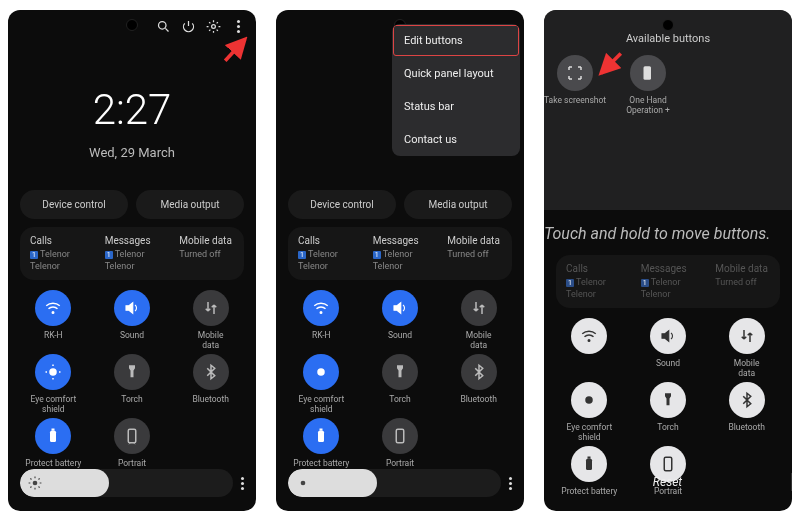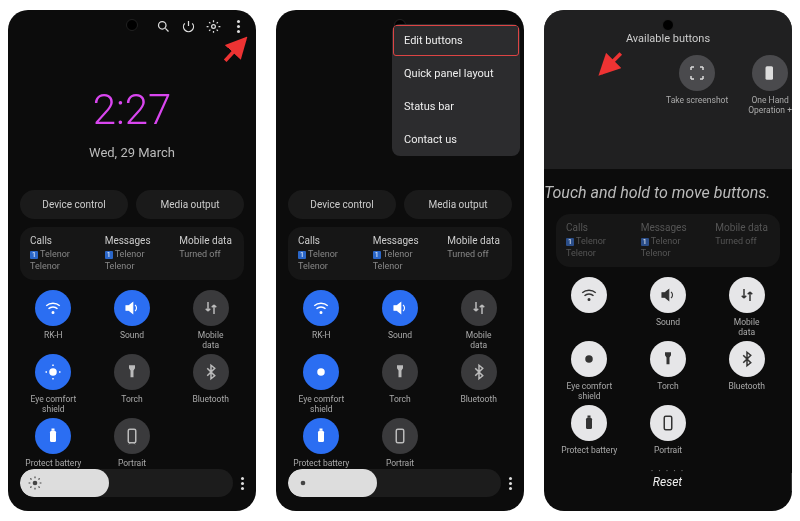--- a/index.html
+++ b/index.html
@@ -1,28 +1,28 @@
 <!DOCTYPE html>
 <html><head>
 <meta charset="utf-8">
 <style>
   * { box-sizing: border-box; margin: 0; padding: 0; }
   body { background: #fff; font-family: -apple-system, "Segoe UI", Roboto, sans-serif; width: 800px; height: 521px; overflow: hidden; }
   .row { display: flex; gap: 20px; padding: 10px 8px; }
-  .phone { width: 248px; height: 501px; background: #0c0c0c; border-radius: 20px; position: relative; overflow: hidden; color: #ddd; font-size: 10px; }
+  .phone { width: 248px; height: 501px; background: #0c0c0c; border-radius: 12px; position: relative; overflow: hidden; color: #ddd; font-size: 10px; }
   .phone::before { content:""; position:absolute; top:9px; left:50%; transform:translateX(-50%); width:10px; height:10px; background:#000; border-radius:50%; border:1px solid #222; z-index:5;}
   
   .topicons { position:absolute; top:8px; right:10px; display:flex; gap:9px; align-items:center; }
   .topicons .ic { width:16px; height:16px; display:flex; align-items:center; justify-content:center; }
   .topicons svg { width:15px; height:15px; stroke:#ddd; fill:none; stroke-width:2; }
   .dots3 { display:flex; flex-direction:column; gap:2px; }
   .dots3 span { width:3px; height:3px; background:#ddd; border-radius:50%; }
   
   .clock { text-align:center; margin-top:75px; }
-  .clock .time { font-size:42px; font-weight:300; color:#d946ef; }
+  .clock .time { font-size:42px; font-weight:300; color:#ffffff; }
   .clock .date { font-size:13px; color:#bbb; margin-top:11px; }
   
   .pills { display:flex; gap:8px; padding:0 12px; margin-top:30px; }
   .pill { flex:1; background:#1a1a1a; border-radius:18px; text-align:center; padding:9px 0; font-size:10px; color:#ccc; }
   
   .simblk { margin:8px 12px 0; background:#161616; border-radius:14px; display:flex; }
   .simcol { flex:1; padding:8px 0 8px 10px; }
   .simcol .t { font-size:10px; color:#ccc; margin-bottom:2px; }
   .simcol .l { font-size:9px; line-height:12px; color:#888; }
   .simtag { display:inline-block; background:#2a66c8; color:#fff; font-size:7px; width:8px; height:8px; line-height:8px; text-align:center; border-radius:1px; margin-right:2px;}
@@ -41,23 +41,23 @@
   .track { flex:1; height:28px; background:#1c1c1c; border-radius:14px; position:relative; overflow:hidden;}
   .fill { position:absolute; left:0; top:0; bottom:0; width:42%; background:#ddd; border-radius:14px; }
   .sun { position:absolute; left:8px; top:50%; transform:translateY(-50%); width:14px; height:14px; }
   
   .arrow { position:absolute; width:36px; height:36px; pointer-events:none; z-index:10;}
   
   .popup { position:absolute; top:14px; right:4px; width:128px; background:#2c2c2e; border-radius:8px; overflow:hidden; z-index:6;}
   .popup .mi { padding:10px 12px; font-size:11px; color:#eee; }
   .popup .mi.hl { outline:1.5px solid #d44; outline-offset:-2px; border-radius:4px;}
   
-  .p3top { background:#2a2a2baa; height:159px; position:relative; }
+  .p3top { background:#2a2a2baa; height:200px; position:relative; }
   .p3top .title { text-align:center; padding-top:22px; font-size:11px; color:#ccc; }
-  .avail { display:flex; gap:20px; justify-content:flex-end; margin-top:10px; }
+  .avail { display:flex; gap:20px; justify-content:flex-start; margin-top:10px; }
   .avail .tog .circ { background:#4a4a4d; }
   .p3hint { text-align:left; font-size:16px; color:#bbb; margin-top:14px;font-style:italic;}
   .p3btns { position:absolute; bottom:14px; left:0; right:0; display:flex; }
   .p3btn { flex:1; text-align:center; font-size:12px; color:#eee; padding:8px 0;font-style:italic;}
   .sep { width:1px; background:#333; margin:6px 0;}
 </style>
 </head>
 <body>
 
 <div class="row">

